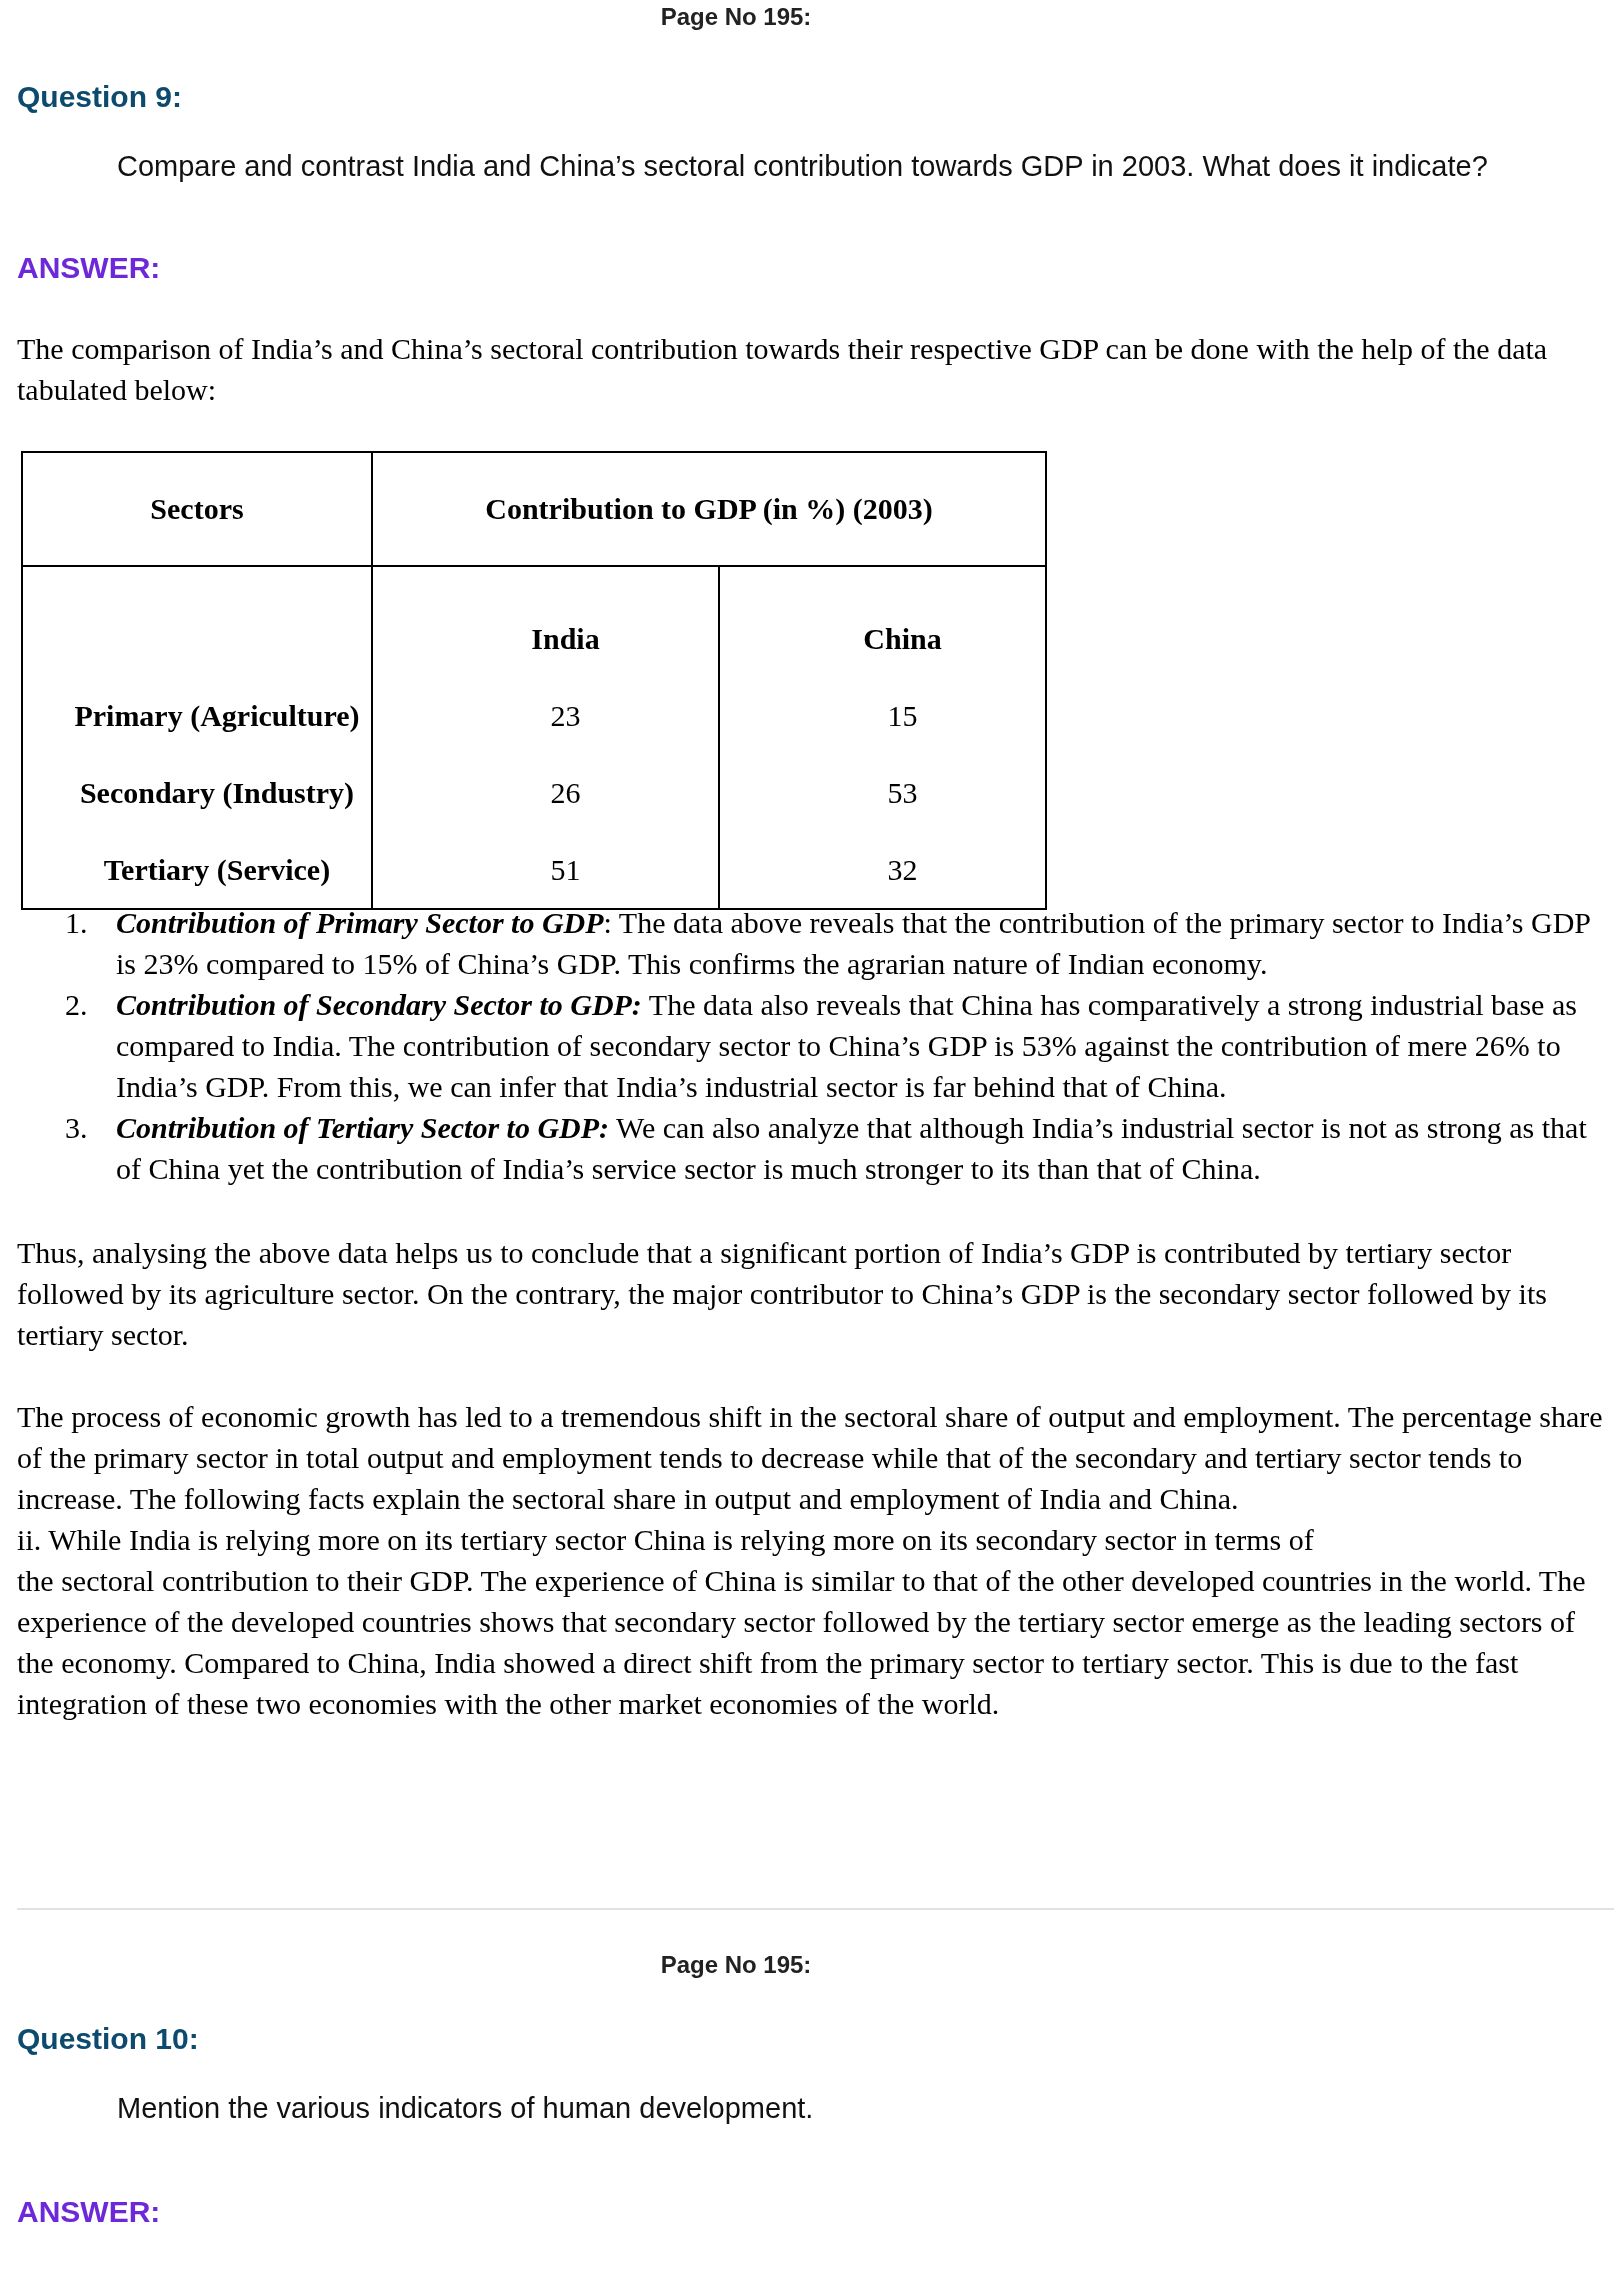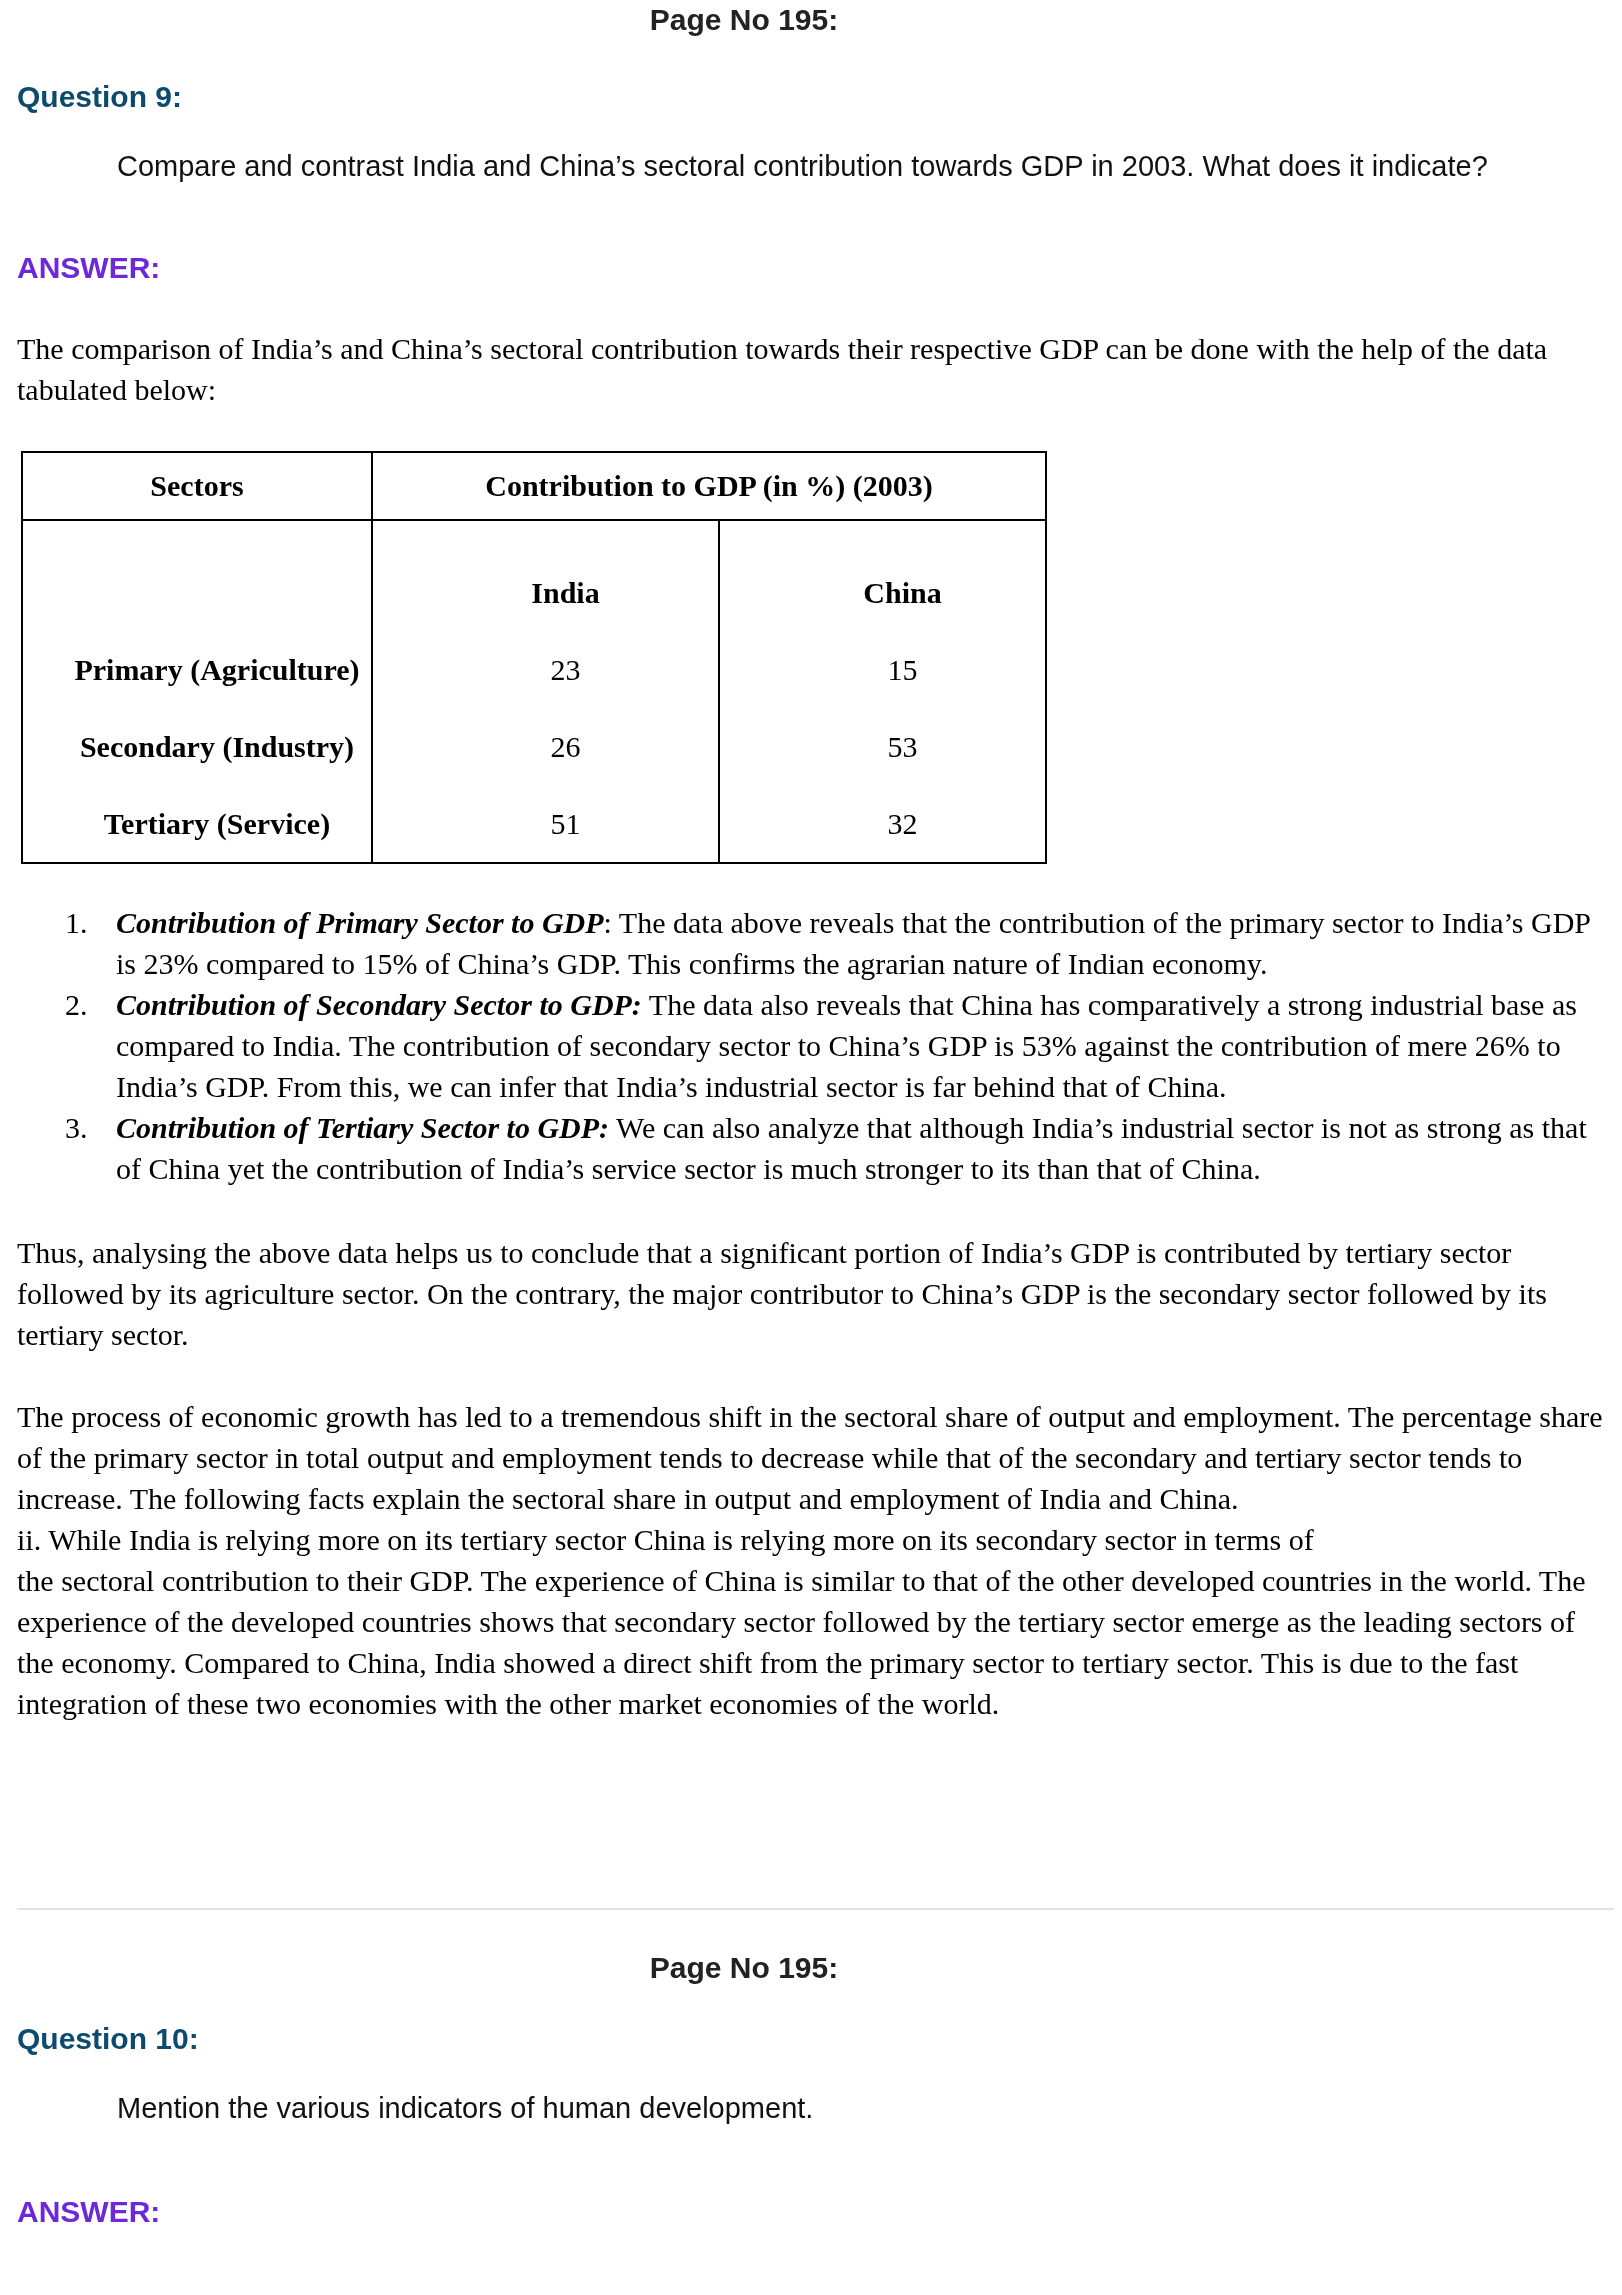--- a/index.html
+++ b/index.html
@@ -2,21 +2,21 @@
 <html style="font-size:10.5px"><head>
 <meta charset="utf-8">
 <style>
   * { margin: 0; padding: 0; box-sizing: border-box; }
   html, body { width: 1622px; height: 2295px; background: #ffffff; overflow: hidden; }
   body { position: relative; color: #000; }
 
   .page-no {
     position: absolute; left: 0; width: 1472px; text-align: center;
     font-family: "Liberation Sans", sans-serif; font-weight: bold;
-    font-size: 30px; color: #222222; line-height: 1; margin-left: 8px;
+    font-size: 24px; color: #222222; line-height: 1;
   }
   .q-heading {
     position: absolute; left: 17px;
     font-family: "Liberation Sans", sans-serif; font-weight: bold;
     font-size: 30px; color: #0c4a6e; line-height: 1;
   }
   .q-text {
     position: absolute; left: 69px;
     font-family: "Liberation Sans", sans-serif;
     font-size: 29px; color: #111111; line-height: 1;
@@ -40,21 +40,21 @@
     font-family: "Liberation Serif", serif; font-size: 30px;
   }
   .gdp-table td, .gdp-table th {
     border: 2.6px solid #000; text-align: center; vertical-align: middle;
     padding: 0;
   }
   .gdp-table th { font-weight: bold; }
   .col-sector { width: 350px; }
   .col-india { width: 347px; }
   .col-china { width: 327px; }
-  .row-head td, .row-head th { height: 68px; }
+  .row-head td, .row-head th { height: 114px; }
   .sub-head { font-weight: bold; }
   .body-block { line-height: 77px; padding-left: 40px; }
   .sector-name { font-weight: bold; }
 
   
   .num-list { position: absolute; left: 17px; width: 1597px;
     font-family: "Liberation Serif", serif; font-size: 30px; line-height: 41px; }
   .li { position: relative; padding-left: 99px; }
   .li .num { position: absolute; left: 48px; top: 0; }
   .li .lead { font-weight: bold; font-style: italic; }

